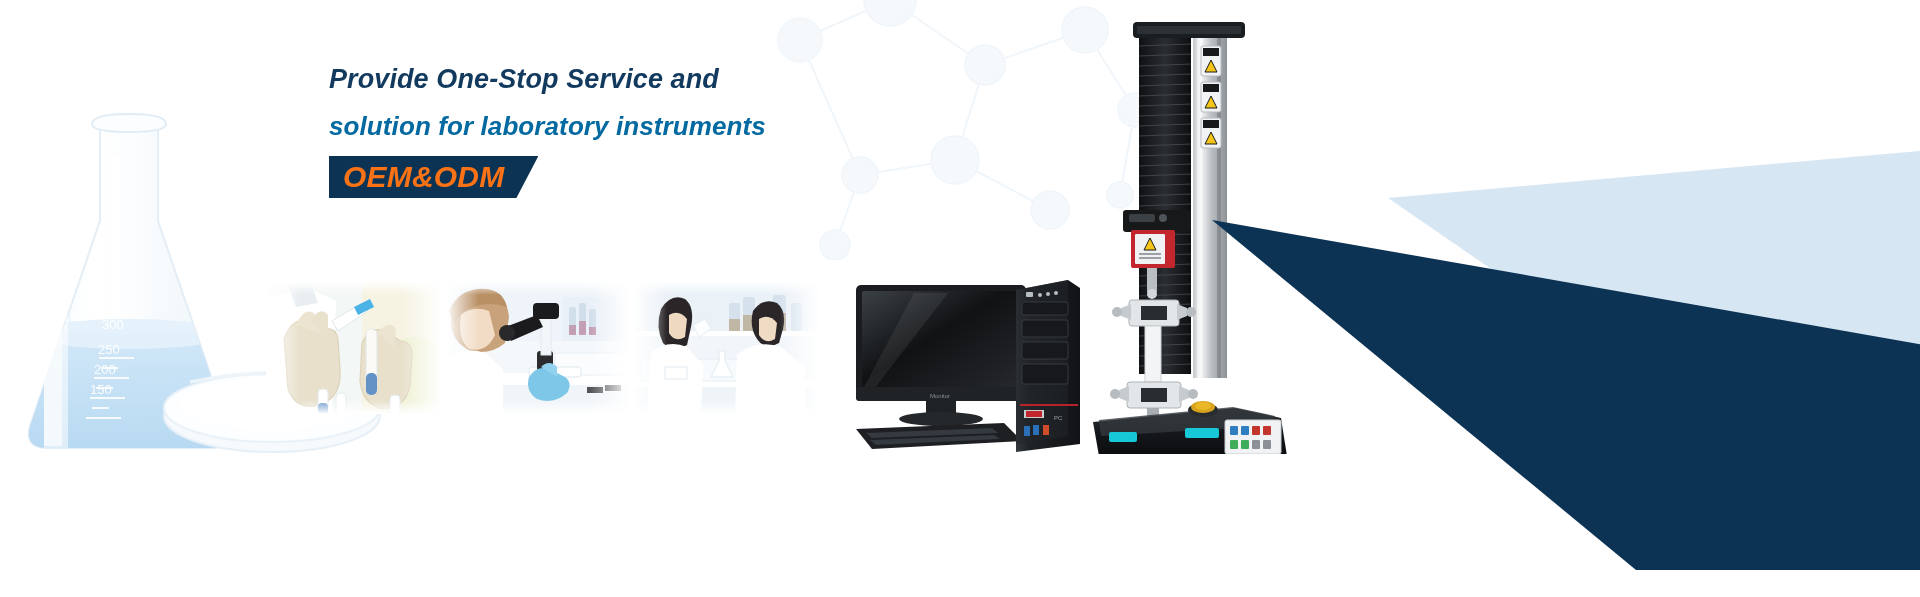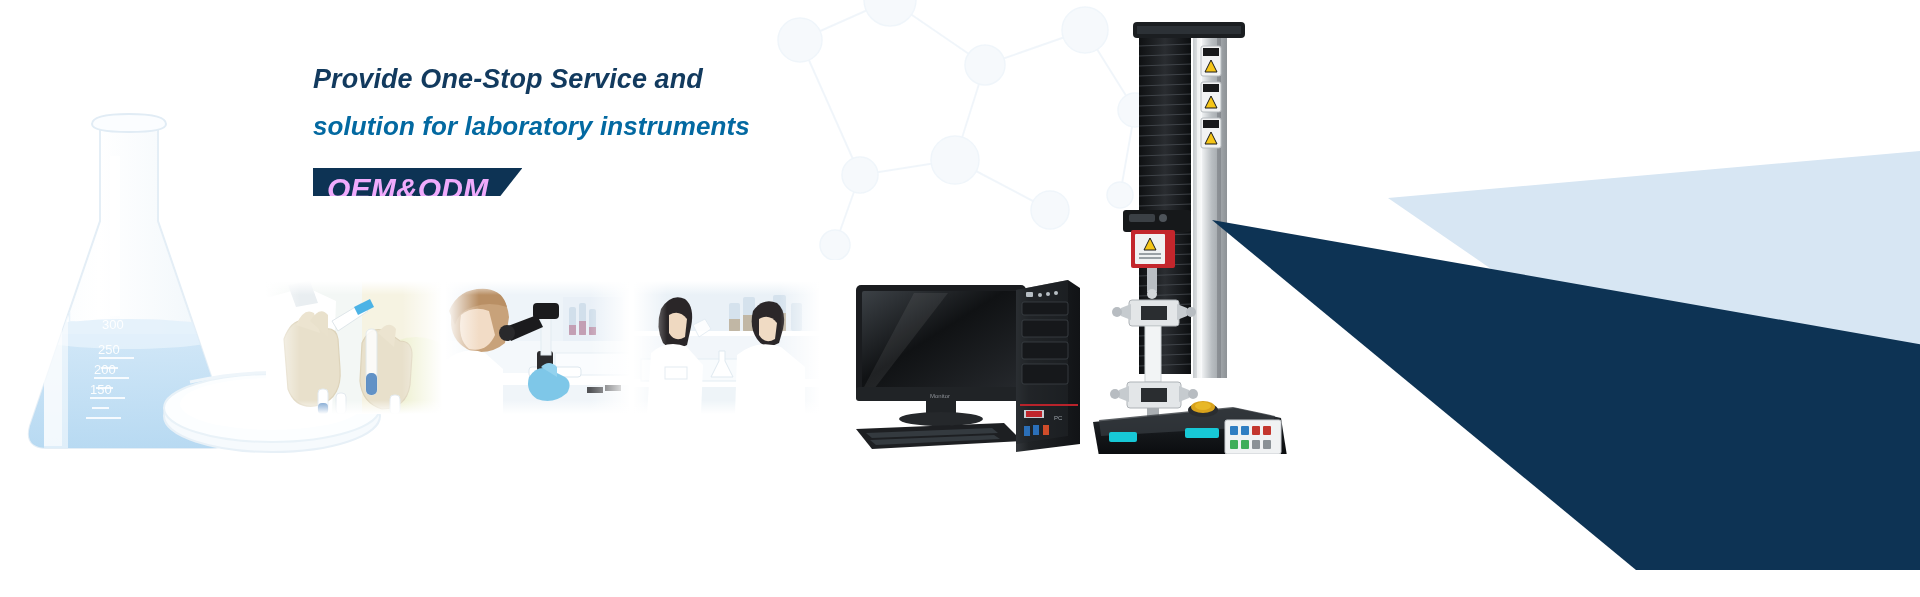--- a/index.html
+++ b/index.html
@@ -13,32 +13,32 @@
   #banner{position:absolute;inset:0;width:1920px;height:597px;overflow:hidden;background:#fff;}
 
   
   .molecule{position:absolute;left:740px;top:-30px;width:420px;height:290px;opacity:.5;pointer-events:none;}
 
   
   .flask-wrap{position:absolute;left:-6px;top:96px;width:300px;height:400px;pointer-events:none;}
   .petri-wrap{position:absolute;left:160px;top:330px;width:230px;height:130px;pointer-events:none;}
 
   
-  .copy{position:absolute;left:313px;top:56px;width:620px;}
+  .copy{position:absolute;left:329px;top:56px;width:620px;}
   .line1{
     font-size:27px;font-weight:bold;font-style:italic;color:#123a5e;
     letter-spacing:.1px;line-height:46px;white-space:nowrap;
   }
   .line2{
     font-size:26px;font-weight:bold;font-style:italic;color:#0369a1;
     letter-spacing:.1px;line-height:48px;white-space:nowrap;
   }
   .badge{
-    position:relative;display:inline-block;margin-top:18px;height:28px;
-    padding:0 34px 0 14px;background:#0d3354;color:#f0abfc;
+    position:relative;display:inline-block;margin-top:6px;height:42px;
+    padding:0 34px 0 14px;background:#0d3354;color:#f97316;
     font-size:30px;font-weight:bold;font-style:italic;line-height:42px;
     white-space:nowrap;letter-spacing:.2px;
     clip-path:polygon(0 0, 100% 0, calc(100% - 22px) 100%, 0 100%);
   }
 
   
   .photos{position:absolute;left:266px;top:281px;width:554px;height:133px;display:flex;gap:3px;}
   .photo{position:relative;height:133px;overflow:hidden;background:#eef3f7;}
   .photo.p1{width:176px;}
   .photo.p2{width:185px;}

